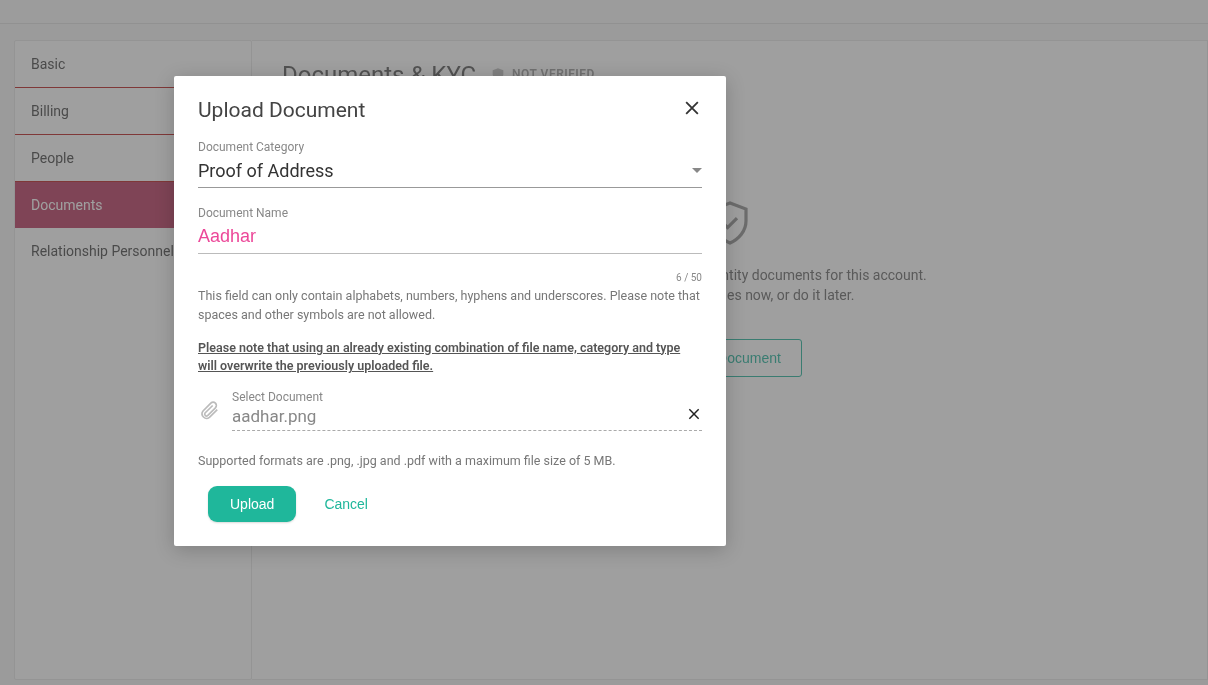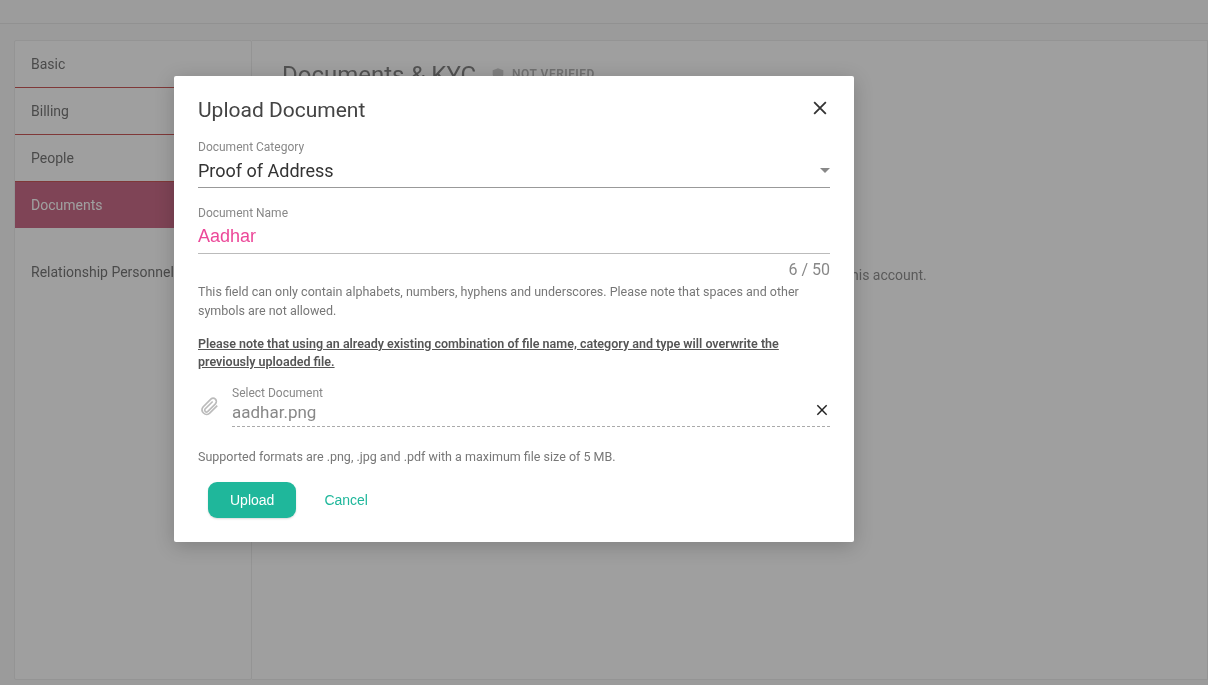--- a/index.html
+++ b/index.html
@@ -31,21 +31,21 @@
     font-size: 14px;
     color: #444;
     border-bottom: 1px solid #b91c1c;
     cursor: pointer;
   }
   .sidebar-item.active {
     background: #b8375e;
     color: #fff;
     border-bottom: none;
   }
-  .sidebar-item:last-child { border-bottom: none; margin-top: 21px; }
+  .sidebar-item:last-child { border-bottom: none; }
   .main {
     flex: 1;
     padding: 20px 30px;
     border: 1px solid #e6e6e6;
     border-left: none;
     background: #fff;
     min-height: 640px;
   }
   .main-title-row {
     display: flex;
@@ -89,21 +89,21 @@
   .overlay {
     position: absolute;
     inset: 0;
     background: rgba(80,80,80,0.55);
     z-index: 10;
   }
   .modal {
     position: absolute;
     left: 174px;
     top: 76px;
-    width: 680px;
+    width: 552px;
     background: #fff;
     border-radius: 2px;
     box-shadow: 0 4px 20px rgba(0,0,0,0.2);
     padding: 22px 24px 24px 24px;
     z-index: 20;
   }
   .modal-header {
     display: flex;
     justify-content: space-between;
     align-items: flex-start;
@@ -140,23 +140,23 @@
     border: none;
     border-bottom: 1px solid #bbb;
     font-size: 18px;
     color: #ec4899;
     padding: 4px 0 6px 0;
     outline: none;
     background: transparent;
   }
   .char-count {
     text-align: right;
-    font-size: 16px;
+    font-size: 10px;
     color: #888;
-    margin-top: 6px;
+    margin-top: 18px;
   }
   .help-text {
     font-size: 12.5px;
     color: #777;
     line-height: 1.5;
     margin-top: 4px;
   }
   .warn-text {
     font-size: 12.5px;
     color: #555;

